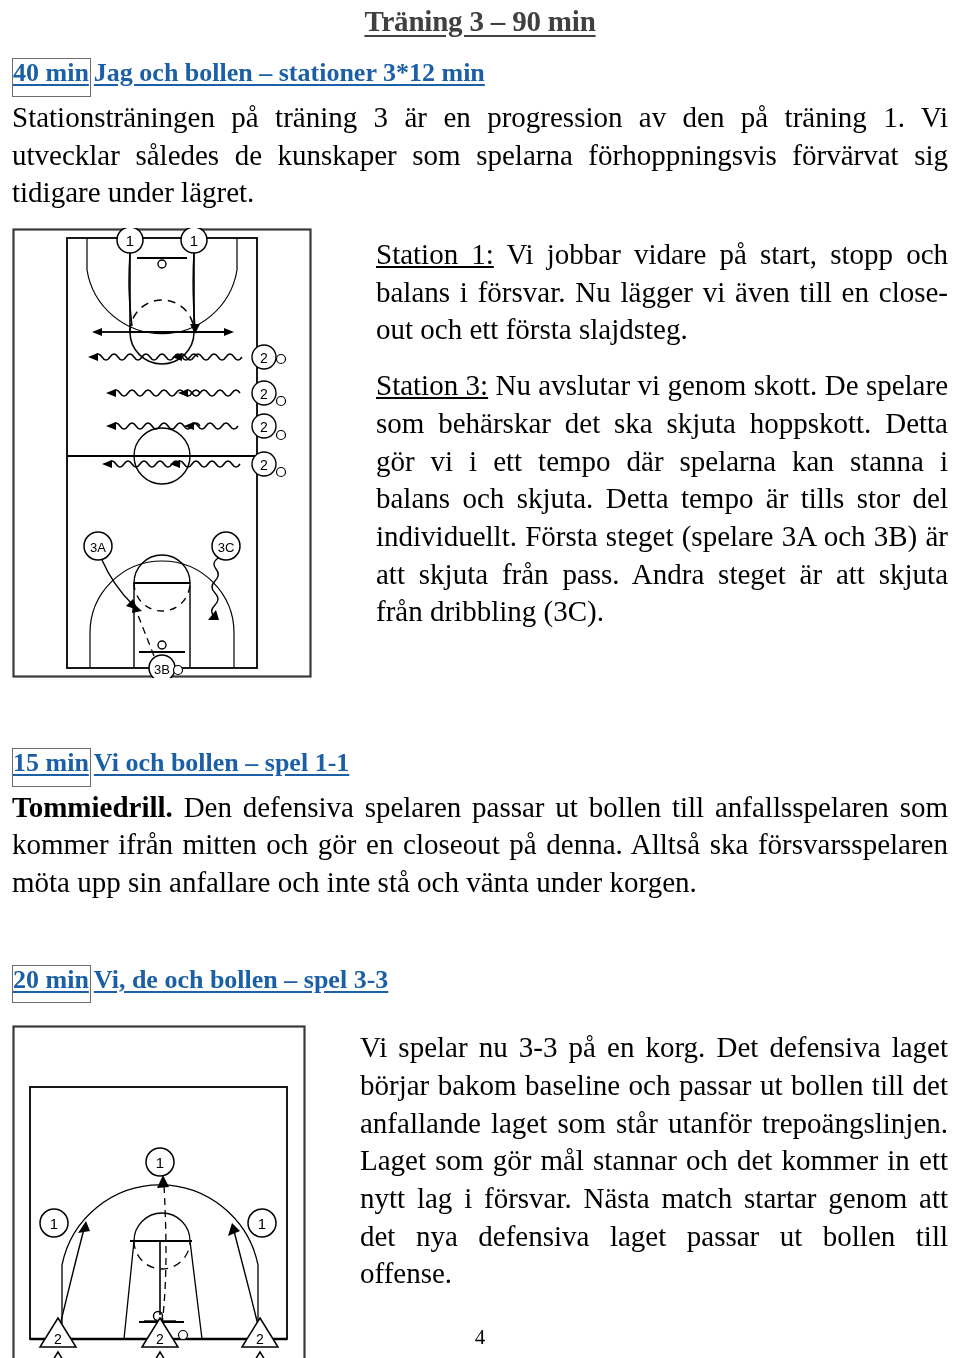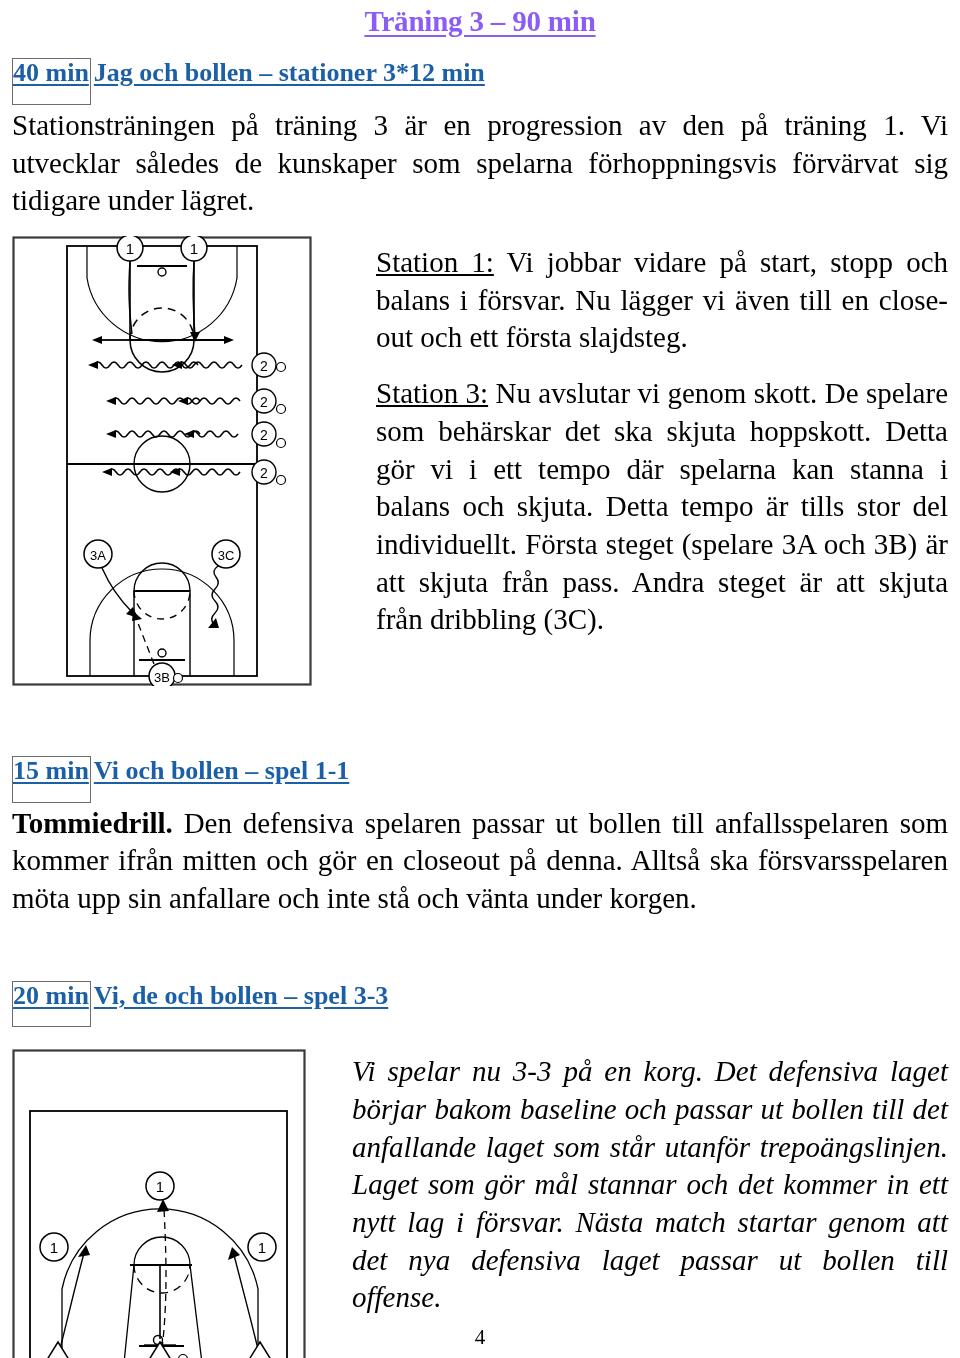--- a/index.html
+++ b/index.html
@@ -19,41 +19,41 @@
     position: relative;
     width: 960px;
     height: 1358px;
     box-sizing: border-box;
     padding: 0 12px;
   }
 
   
   .doc-title {
     text-align: center;
-    color: #8b5cf6;
+    color: #404040;
     font-weight: bold;
     font-size: 29px;
     line-height: 1.05;
     text-decoration: underline;
     text-underline-offset: 4px;
     margin: 6px 0 0 0;
     letter-spacing: -0.2px;
   }
   .section-head {
     color: #1b5fa6;
     font-weight: bold;
     font-size: 26px;
     line-height: 1.1;
     margin: 0;
     white-space: nowrap;
   }
   .section-head .minbox {
     display: inline-block;
     border: 1px solid #6d6d6d;
-    padding: 0 1px 16px 0;
+    padding: 0 1px 8px 0;
     text-decoration: underline;
     text-underline-offset: 3px;
     box-sizing: border-box;
   }
   .section-head .headtext {
     display: inline-block;
     text-decoration: underline;
     text-underline-offset: 3px;
     padding-left: 3px;
   }
@@ -103,21 +103,21 @@
   }
   .sec3-diagram {
     width: 300px;
     flex: 0 0 300px;
   }
   .sec3-text {
     flex: 1 1 auto;
     padding-left: 40px;
     padding-top: 4px;
   }
-  .sec3-text p { margin: 0 0 22px 0; font-style: italic; }
+  .sec3-text p { margin: 0 0 22px 8px; }
   .sec3-text p:last-child { margin-bottom: 0; }
 
   .page-number {
     position: absolute;
     left: 0;
     right: 0;
     bottom: 14px;
     text-align: center;
     font-size: 21px;
   }

